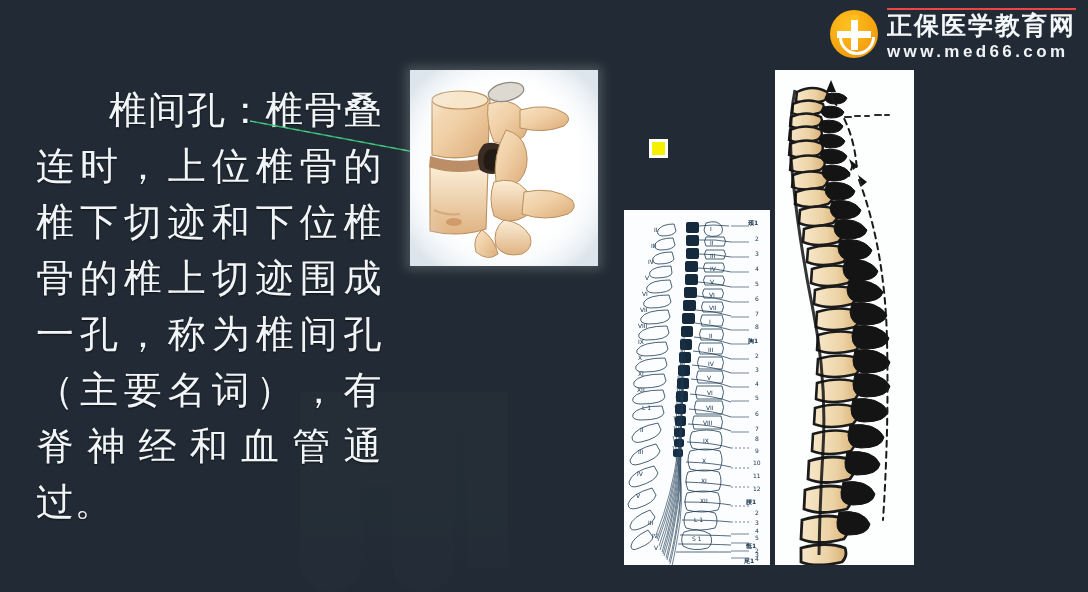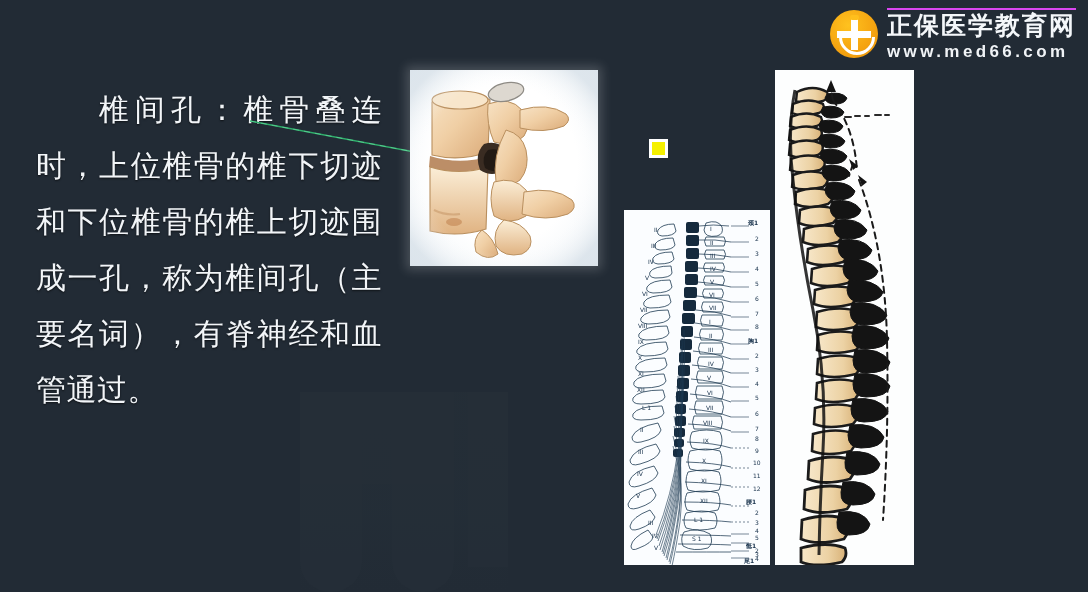--- a/index.html
+++ b/index.html
@@ -18,21 +18,21 @@
   .wm3{left:300px;top:392px;width:154px;height:92px;}
   .wm4{left:468px;top:392px;width:40px;height:175px;}
   .wmtop{position:absolute;left:300px;top:392px;width:208px;height:200px;
          background:linear-gradient(180deg,#273139 0%,#253039 60%,#222b35 100%);
          opacity:.45;}
 
   
   #caption{
     position:absolute;left:36px;top:82px;width:346px;
     color:#f2f5f8;
-    font-size:30px;line-height:56px;
+    font-size:38px;line-height:56px;
     letter-spacing:.5px;
     text-align:justify;
     text-shadow:0 1px 2px rgba(0,0,0,.65);
     font-weight:400;
     white-space:pre-wrap;
   }
   #caption .indent{display:inline-block;width:1.9em;}
 
   
   #pointer{position:absolute;left:0;top:0;width:1088px;height:592px;pointer-events:none;}
@@ -61,21 +61,21 @@
      position:relative;flex:0 0 auto;}
   #logo .mark .cross-v{position:absolute;left:50%;top:8px;width:7px;height:32px;margin-left:-3.5px;background:#fff;}
   #logo .mark .cross-h{position:absolute;top:50%;left:7px;width:34px;height:7px;margin-top:-3.5px;background:#fff;}
   #logo .mark .arc{position:absolute;left:9px;top:9px;width:30px;height:30px;
      border:3px solid #fff;border-radius:50%;border-top-color:transparent;border-right-color:transparent;
      transform:rotate(-45deg);}
   #logo .mark .dot{position:absolute;left:50%;top:5px;width:9px;height:5px;margin-left:-4.5px;background:#ffbf1c;border-radius:2px;}
   #logo .words{display:flex;flex-direction:column;line-height:1;}
   #logo .cn{font-size:25px;font-weight:bold;color:#f4f7fa;letter-spacing:2px;
       font-family:"DejaVu Sans","Liberation Sans",sans-serif;
-      border-top:2px solid #d946ef;padding-top:3px;}
+      border-top:2px solid #ef4444;padding-top:3px;}
   #logo .url{font-size:17px;font-weight:bold;color:#f0f3f6;letter-spacing:3.4px;margin-top:5px;}
 </style>
 </head>
 <body>
 
 <div id="stage">
 
   <div class="wmtop"></div>
   <div class="wm wm3"></div>
   <div class="wm wm1"></div>

